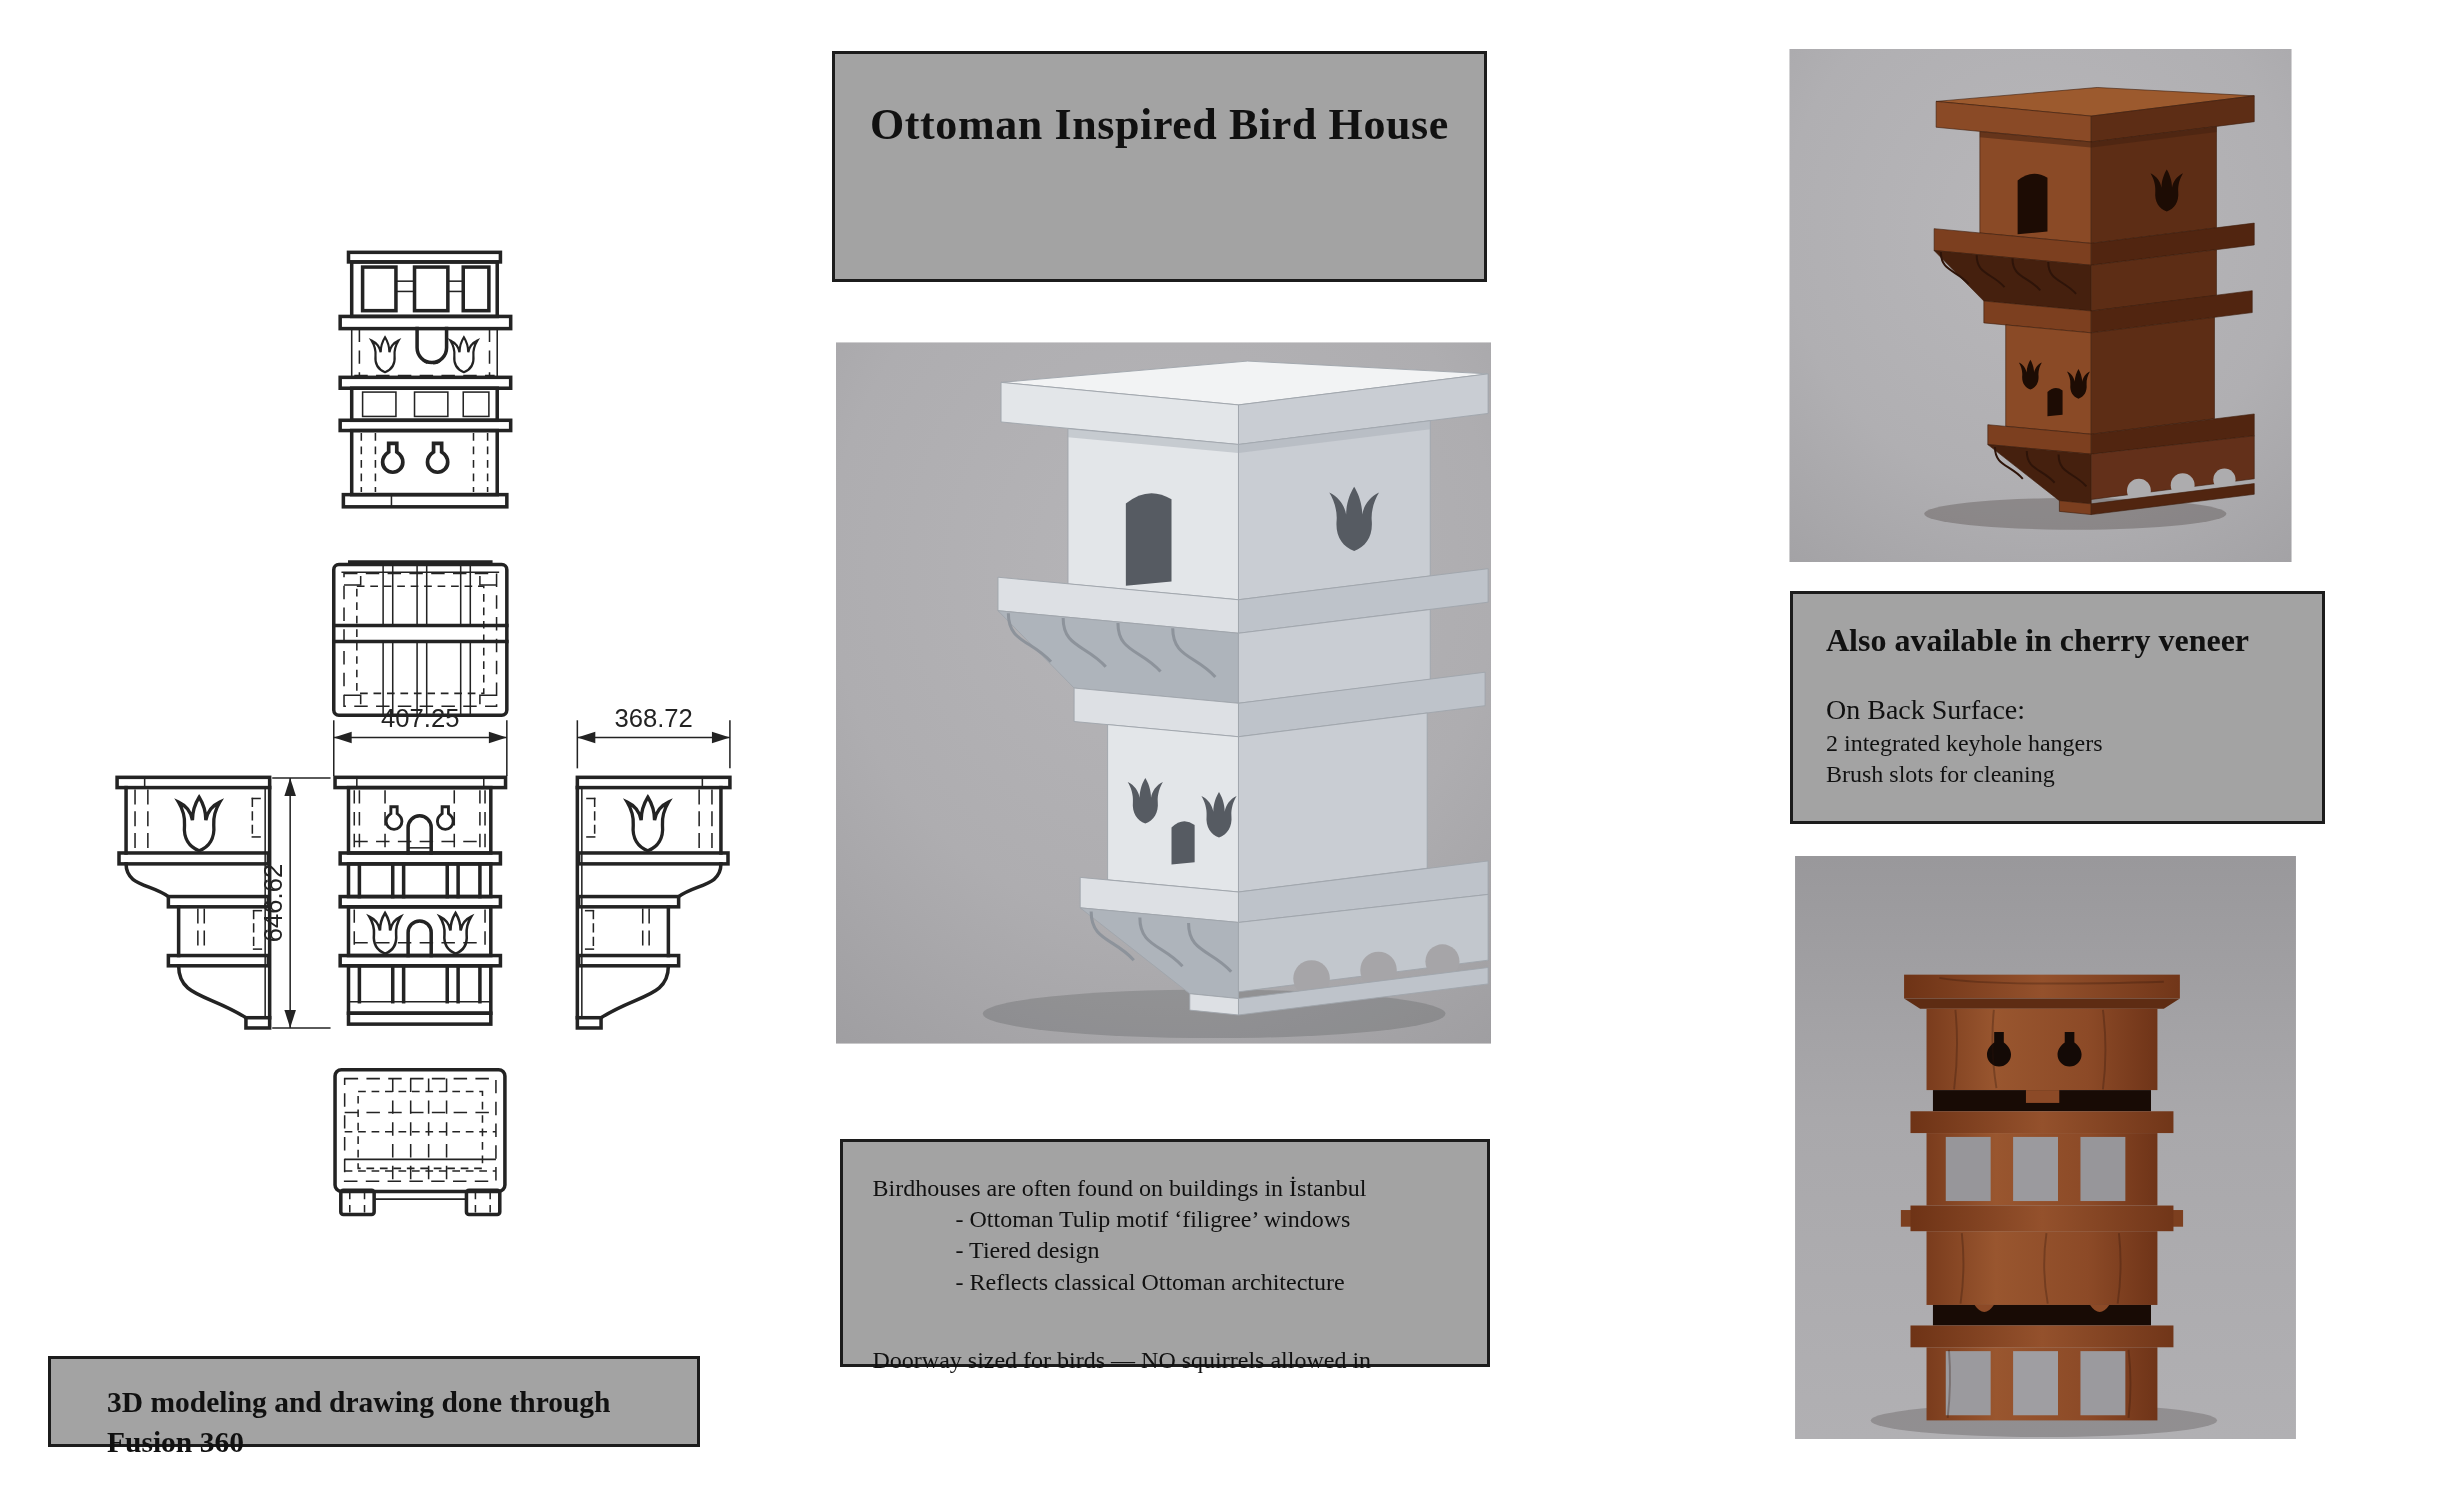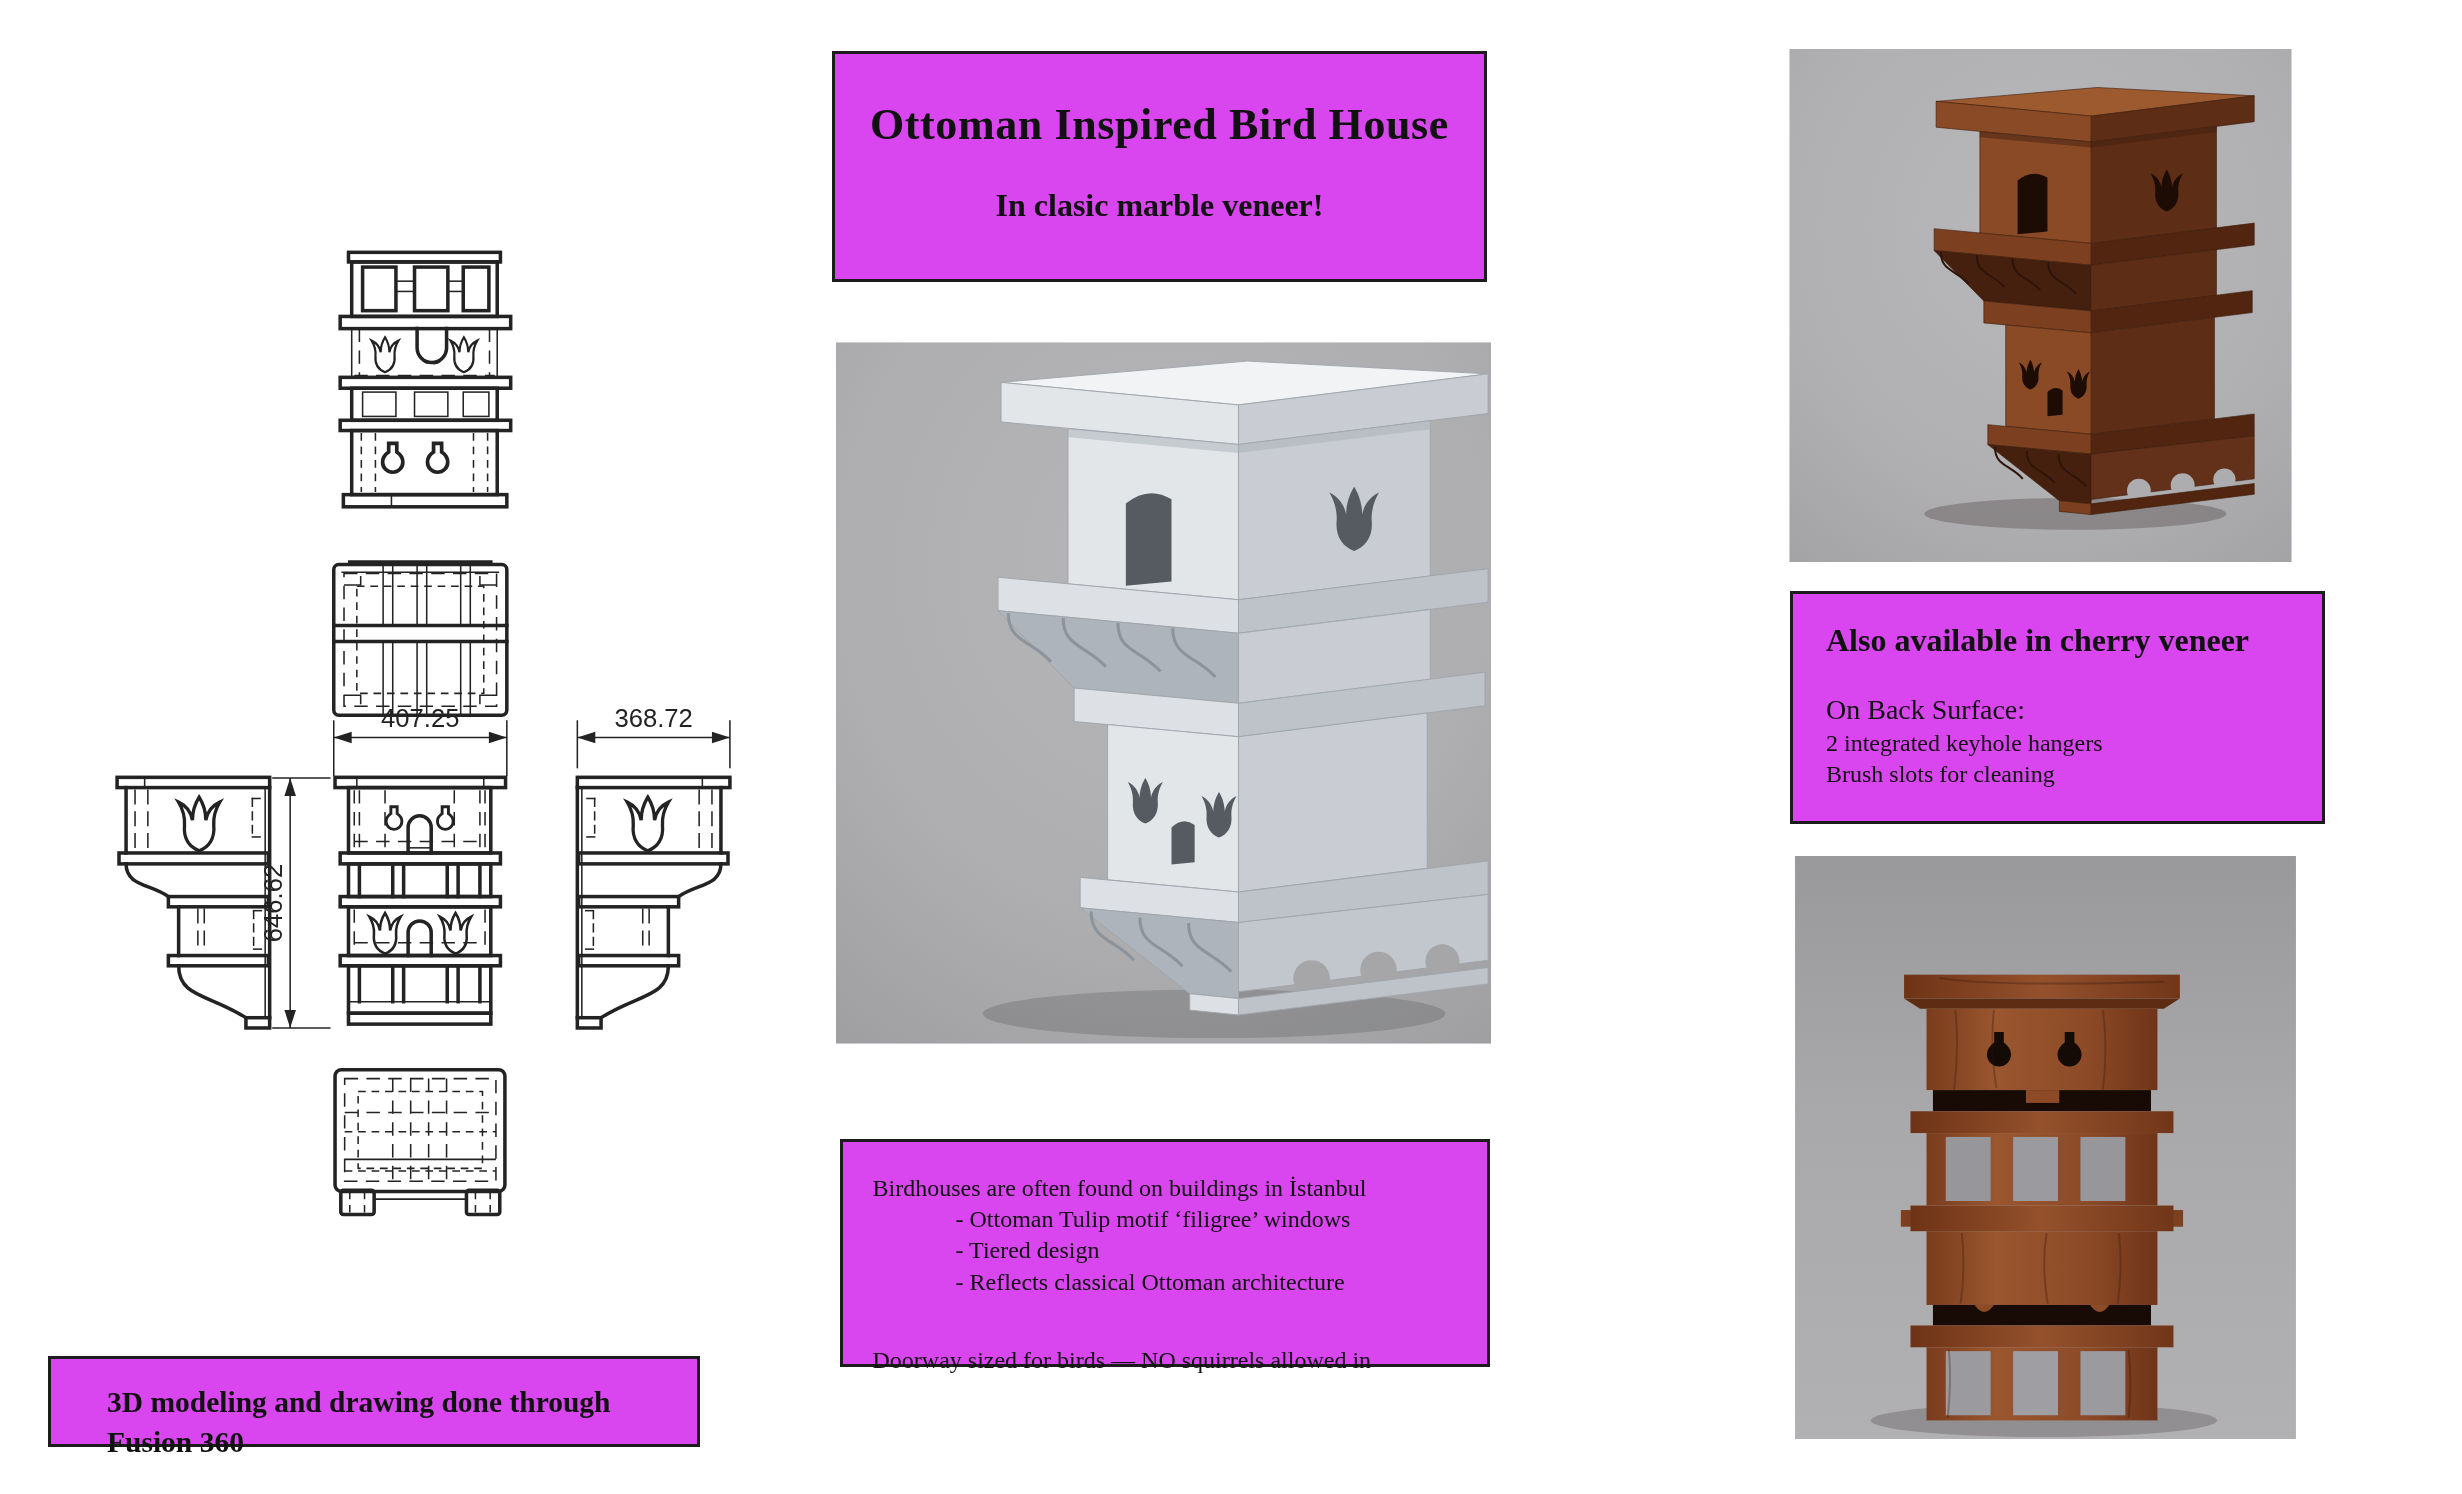--- a/index.html
+++ b/index.html
@@ -1,19 +1,19 @@
 <!DOCTYPE html>
 <html style="font-size:10.3px"><head>
 <meta charset="utf-8">
 <style>
   html,body{margin:0;padding:0;background:#ffffff;}
   body{width:2462px;height:1495px;position:relative;font-family:"Liberation Serif",serif;color:#111;}
   .page{position:absolute;left:0;top:0;width:2462px;height:1495px;background:#ffffff;overflow:hidden;}
 
-  .box{position:absolute;border:3.2px solid #1c1c1c;background:#d946ef;box-sizing:border-box;}
+  .box{position:absolute;border:3.2px solid #1c1c1c;background:#a3a3a3;box-sizing:border-box;}
 
   .title-box{left:832px;top:51px;width:655px;height:231px;text-align:center;}
   .title-box .title{font-size:44px;font-weight:bold;margin-top:45px;letter-spacing:0.6px;}
   .title-box .subtitle{font-size:32px;font-weight:bold;margin-top:37px;}
 
   .notes-box{left:840px;top:1139px;width:650px;height:228px;font-size:24px;line-height:1.3;padding:31px 19px 0 29.5px;}
   .notes-box .bullet{padding-left:83px;}
   .notes-box .footer{margin-top:47px;}
 
   .cherry-box{left:1790px;top:591px;width:535px;height:233px;padding:28px 19px 0 33px;}
@@ -275,21 +275,20 @@
       <line class="dsh2" x1="537" y1="1826" x2="773" y2="1826"></line>
       <line class="dsh2" x1="545" y1="1858" x2="545" y2="1892"></line>
       <line class="dsh2" x1="568" y1="1858" x2="568" y2="1892"></line>
       <line class="dsh2" x1="741" y1="1858" x2="741" y2="1892"></line>
       <line class="dsh2" x1="764" y1="1858" x2="764" y2="1892"></line>
     </g>
   </svg>
 
   <div class="box title-box">
     <div class="title">Ottoman Inspired Bird House</div>
-    <div class="subtitle">In clasic marble veneer!</div>
   </div>
 
   <div class="render render-marble">
     <svg viewBox="0 0 1022 1094" style="--face-top:#f2f3f4;--face-left:#e3e6e9;--face-right:#c9cdd3;--face-left-slab:#dde0e4;--face-right-slab:#bec3ca;--face-corbel:#aeb4bb;--face-right-lower:#c2c7cd;--cut:#565b62;--edge:#9fa5ac;--line:#8d939b;--shade:#aab0b7;--shadow:rgba(60,62,66,0.22);--bgc:#a6a5a8">
       <defs>
         <radialGradient id="gradM" cx="50%" cy="32%" r="85%">
           <stop offset="0%" stop-color="#b6b5b8"></stop>
           <stop offset="60%" stop-color="#aeadb0"></stop>
           <stop offset="100%" stop-color="#9f9ea1"></stop>
         </radialGradient>

